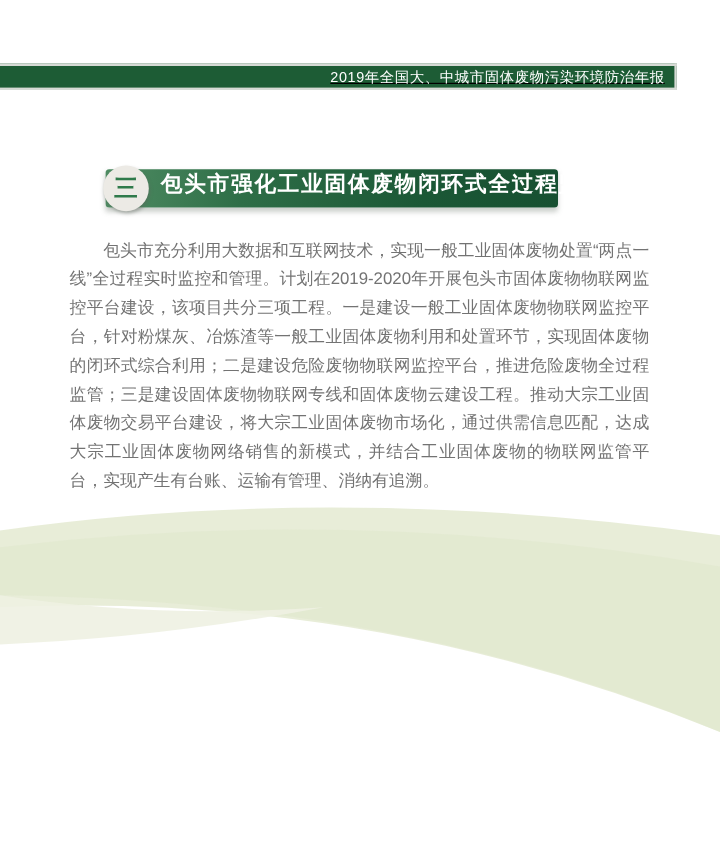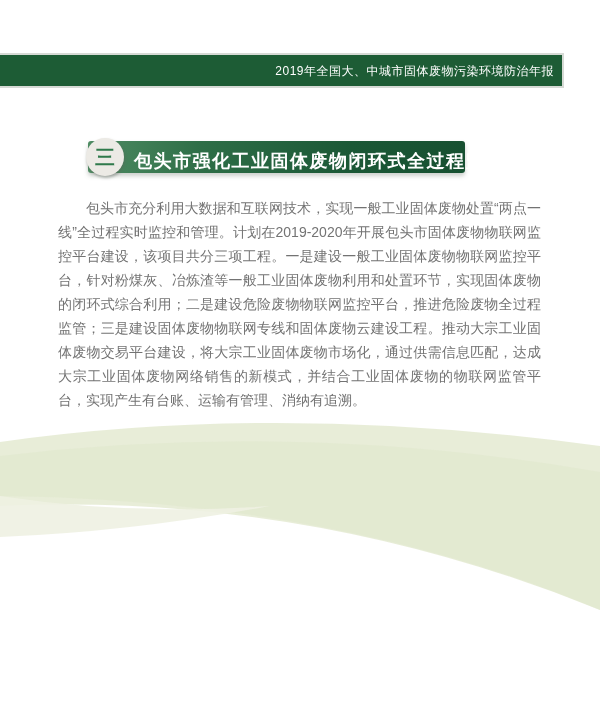--- a/index.html
+++ b/index.html
@@ -3,38 +3,38 @@
 <meta charset="utf-8">
 <style>
   html,body{margin:0;padding:0;}
   body{
     width:600px;height:718px;position:relative;overflow:hidden;
     background:#ffffff;
     font-family:"Liberation Sans","DejaVu Sans",sans-serif;
   }
   
   .top-bar{
-    position:absolute;top:53px;left:0;width:564px;height:35px;
+    position:absolute;top:53px;left:0;width:564px;height:22px;
     box-sizing:border-box;
     background:#1d5c35;
     border:2px solid #d6dad5;border-left:none;
-    display:flex;align-items:center;justify-content:flex-end;
+    display:flex;align-items:center;justify-content:flex-end;text-decoration:underline;
   }
   .top-bar-text{
     color:#ffffff;font-size:12px;line-height:18px;letter-spacing:0.5px;
     padding-right:8px;white-space:nowrap;
   }
   
   .section-banner{
     position:absolute;top:141px;left:88px;width:377px;height:32px;
     box-sizing:border-box;
     background:linear-gradient(90deg,#4f8c63 0%,#2e6e47 30%,#1b5836 70%,#175031 100%);
     border-radius:3px;
     box-shadow:0 3px 4px rgba(110,120,110,0.35);
-    display:flex;align-items:flex-end;
+    display:flex;align-items:flex-start;
     padding-left:46px;
   }
   .section-title{
     color:#ffffff;font-size:18px;font-weight:bold;letter-spacing:1.5px;
     white-space:nowrap;
   }
   .section-badge{
     position:absolute;top:138px;left:86px;width:38px;height:38px;
     border-radius:50%;
     background:#eceae5;

